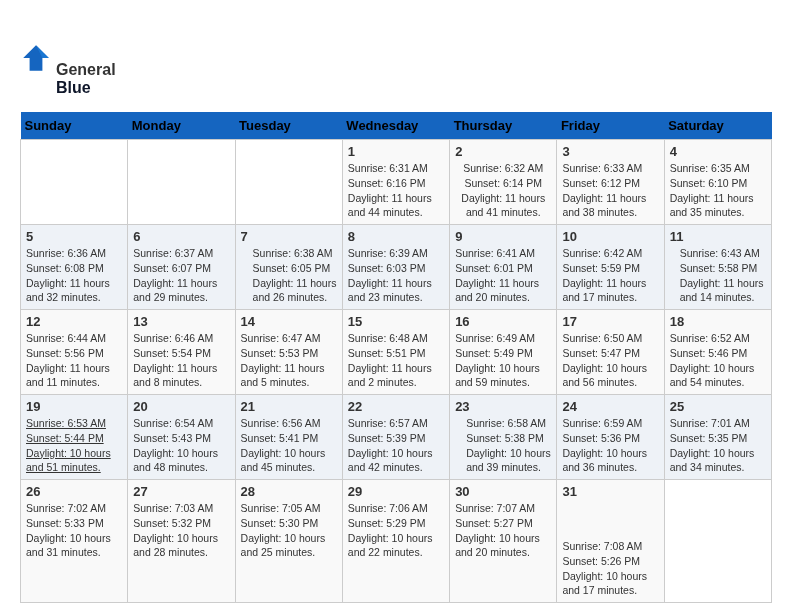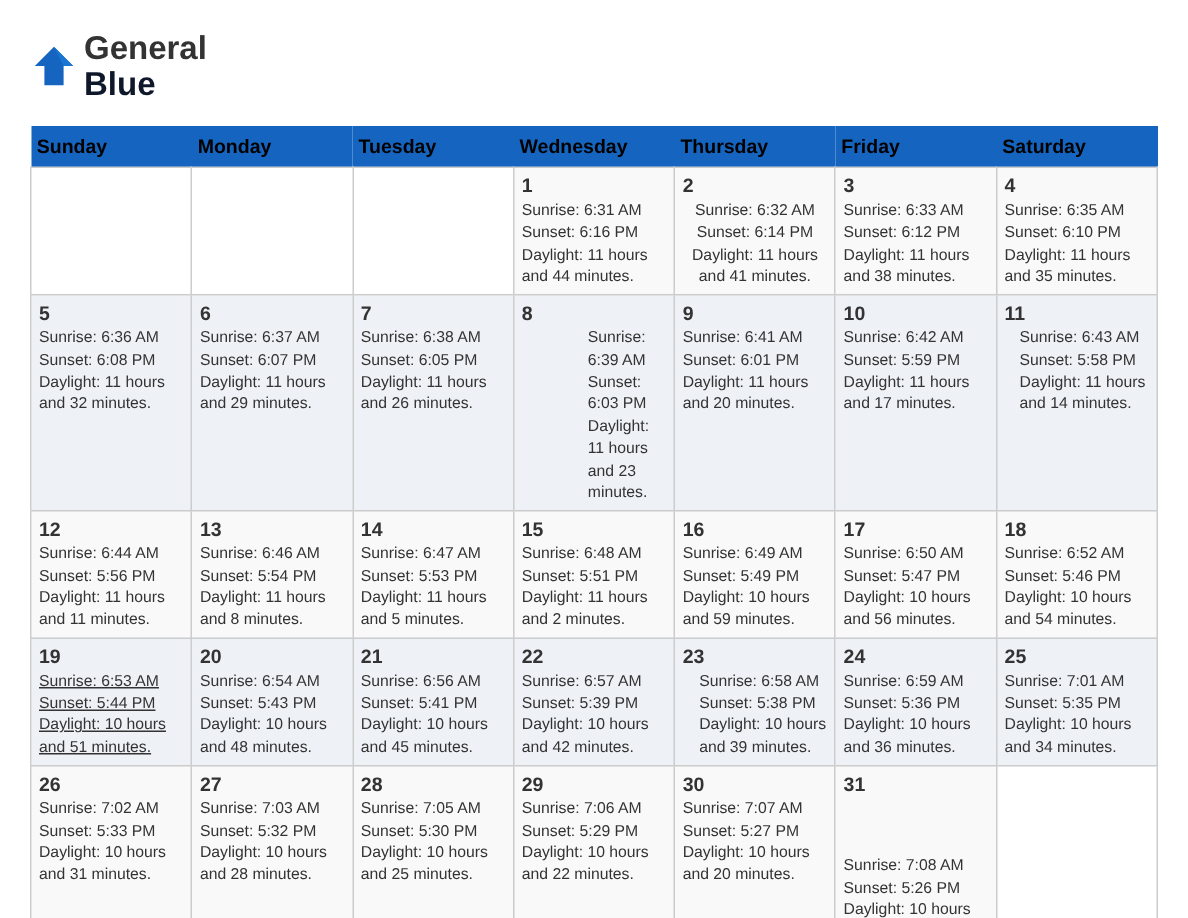--- a/index.html
+++ b/index.html
@@ -15,23 +15,24 @@
       justify-content: space-between;
       align-items: flex-start;
       margin-bottom: 16px;
     }
     .logo {
       display: flex;
       align-items: center;
       gap: 4px;
     }
     .logo-text {
-      font-size: 22px;
+      font-size: 16px;
       font-weight: bold;
       line-height: 1.1;
+      margin-top: 41px;
     }
     .logo-general { color: #333; }
     .logo-blue { color: #0f172a; }
     .logo-icon {
       width: 32px;
       height: 32px;
     }
     .title-block {
       text-align: right;
     }
@@ -159,28 +160,28 @@
         </td>
         <td>
           <span class="day-num">6</span>
           <div class="day-info" style="white-space: pre-line;">Sunrise: 6:37 AM
 Sunset: 6:07 PM
 Daylight: 11 hours
 and 29 minutes.</div>
         </td>
         <td>
           <span class="day-num">7</span>
-          <div class="day-info" style="white-space: pre-line;">Sunrise: 6:38 AM
+          <div class="day-info" style="white-space: pre-line; margin-left: 12px;">Sunrise: 6:38 AM
 Sunset: 6:05 PM
 Daylight: 11 hours
 and 26 minutes.</div>
         </td>
         <td>
           <span class="day-num">8</span>
-          <div class="day-info" style="white-space: pre-line; margin-left: 44px;">Sunrise: 6:39 AM
+          <div class="day-info" style="white-space: pre-line;">Sunrise: 6:39 AM
 Sunset: 6:03 PM
 Daylight: 11 hours
 and 23 minutes.</div>
         </td>
         <td>
           <span class="day-num">9</span>
           <div class="day-info" style="white-space: pre-line;">Sunrise: 6:41 AM
 Sunset: 6:01 PM
 Daylight: 11 hours
 and 20 minutes.</div>

